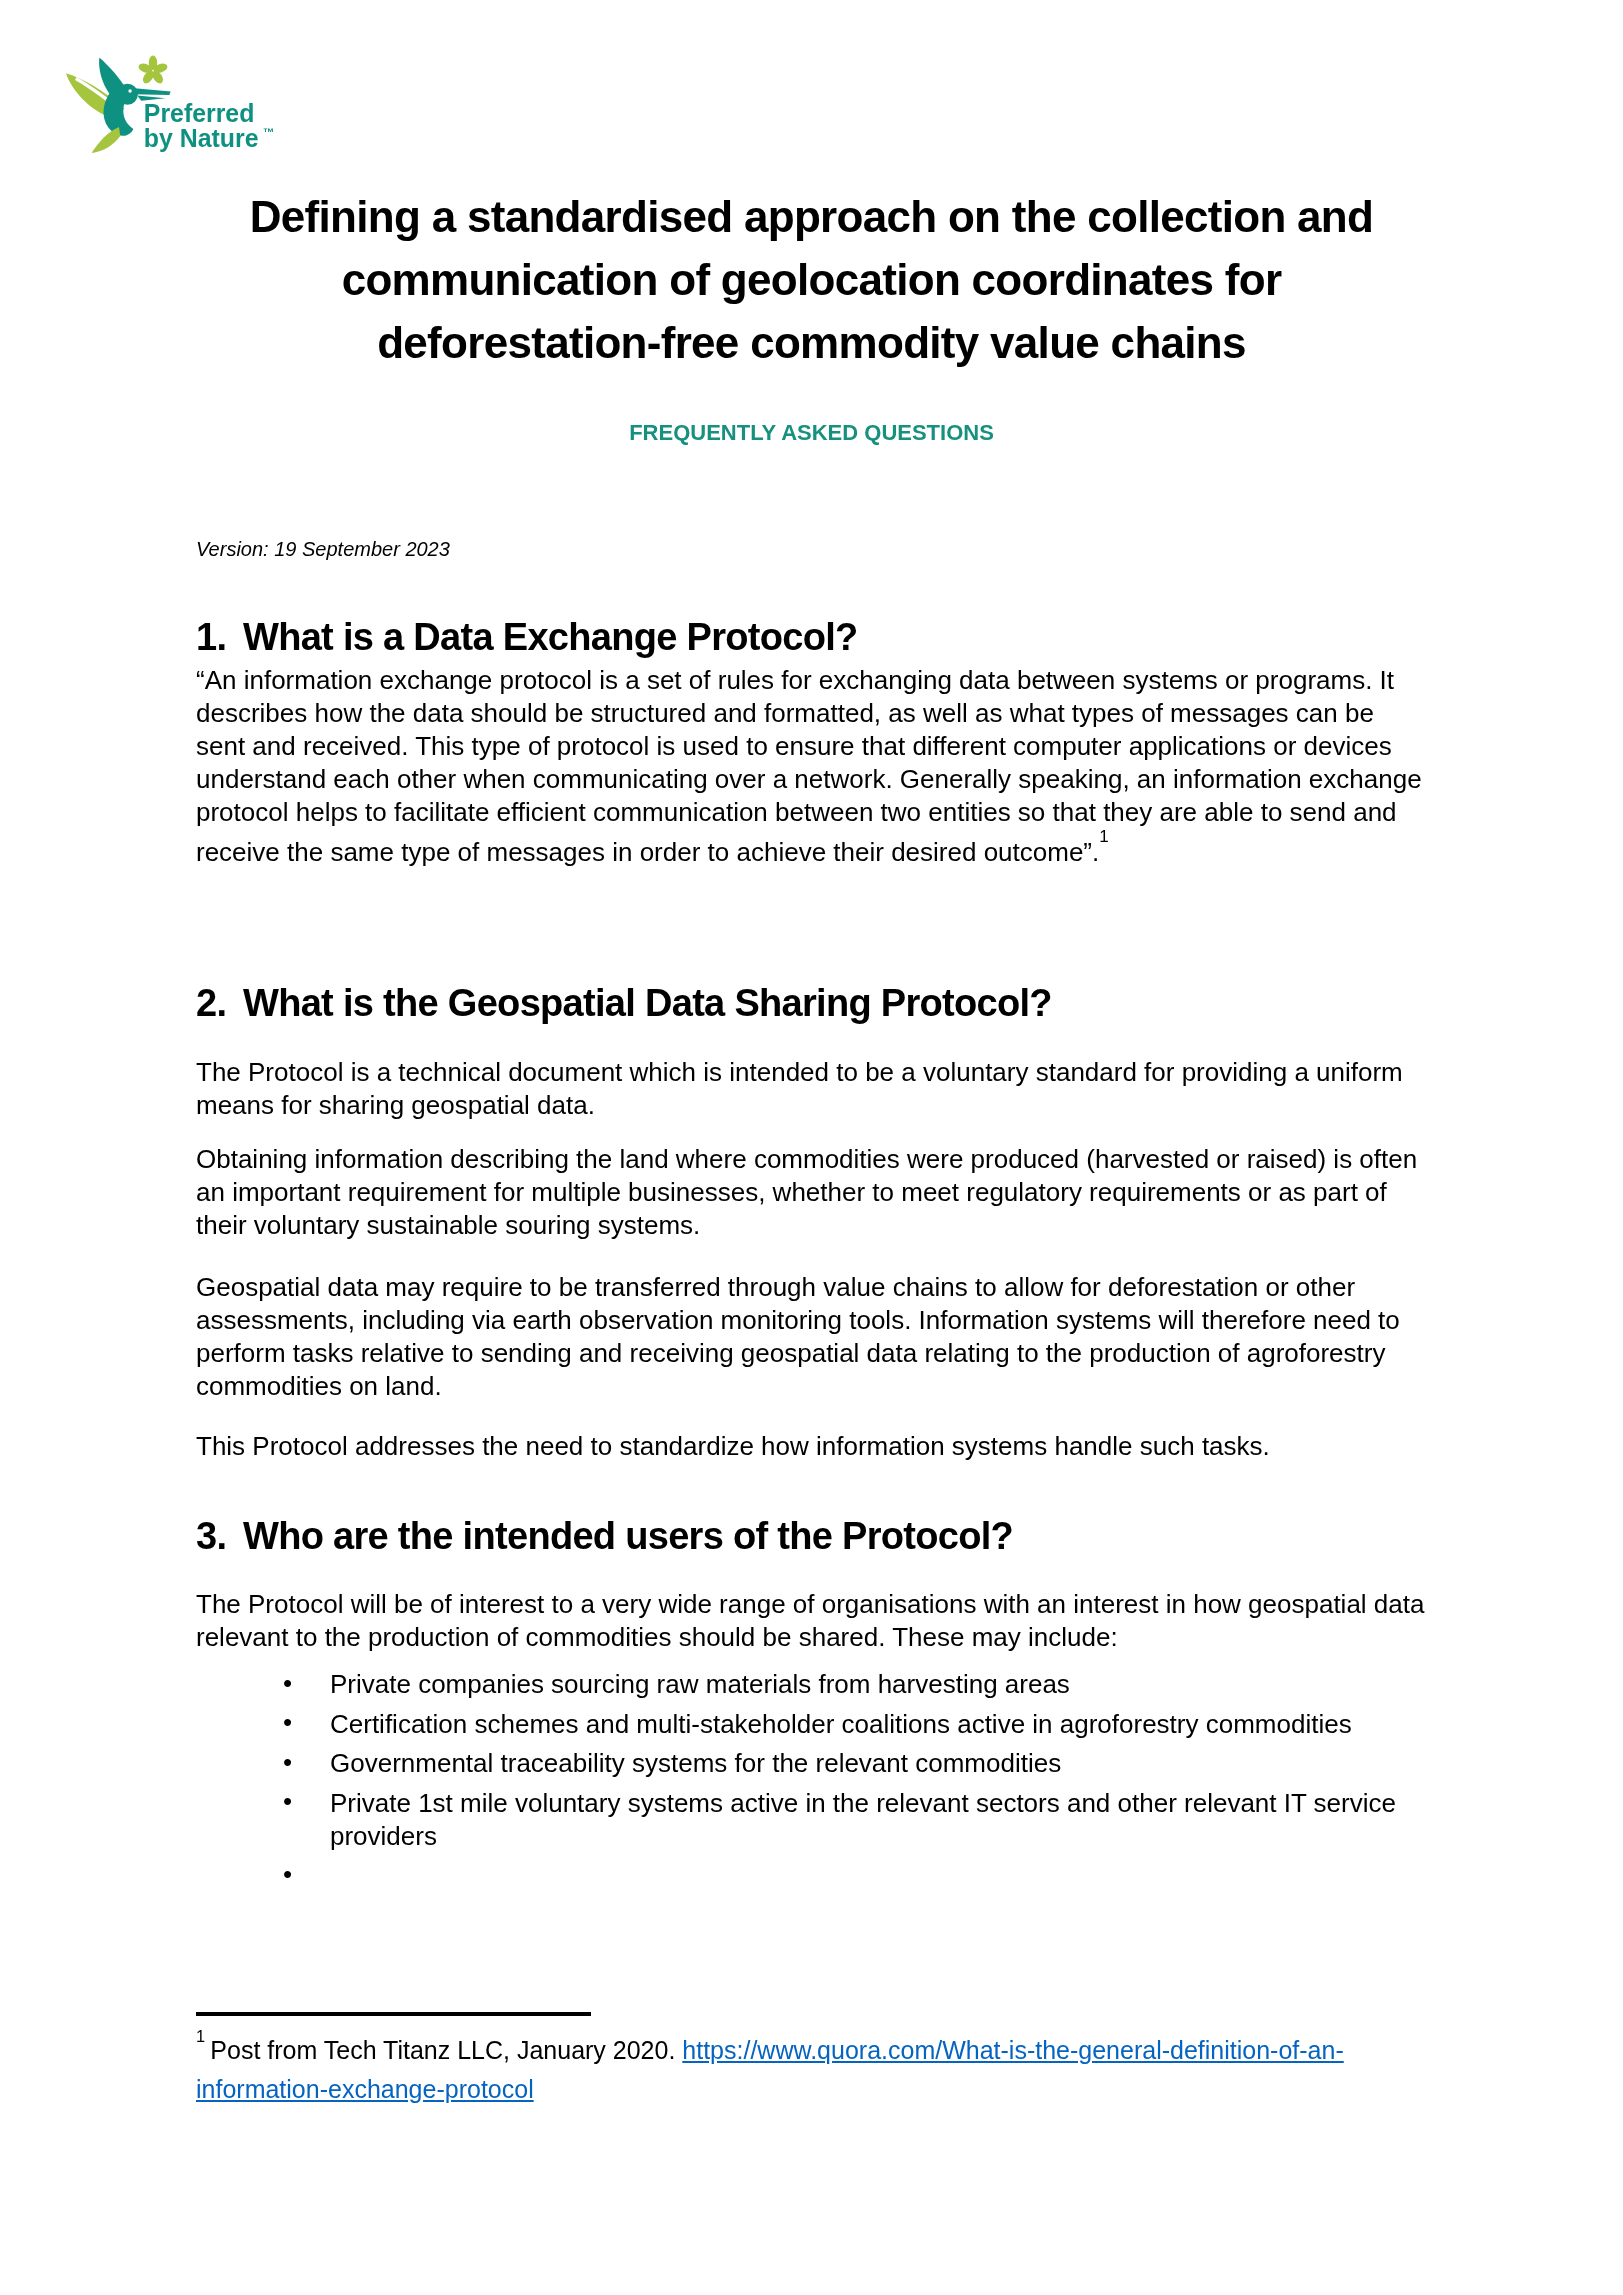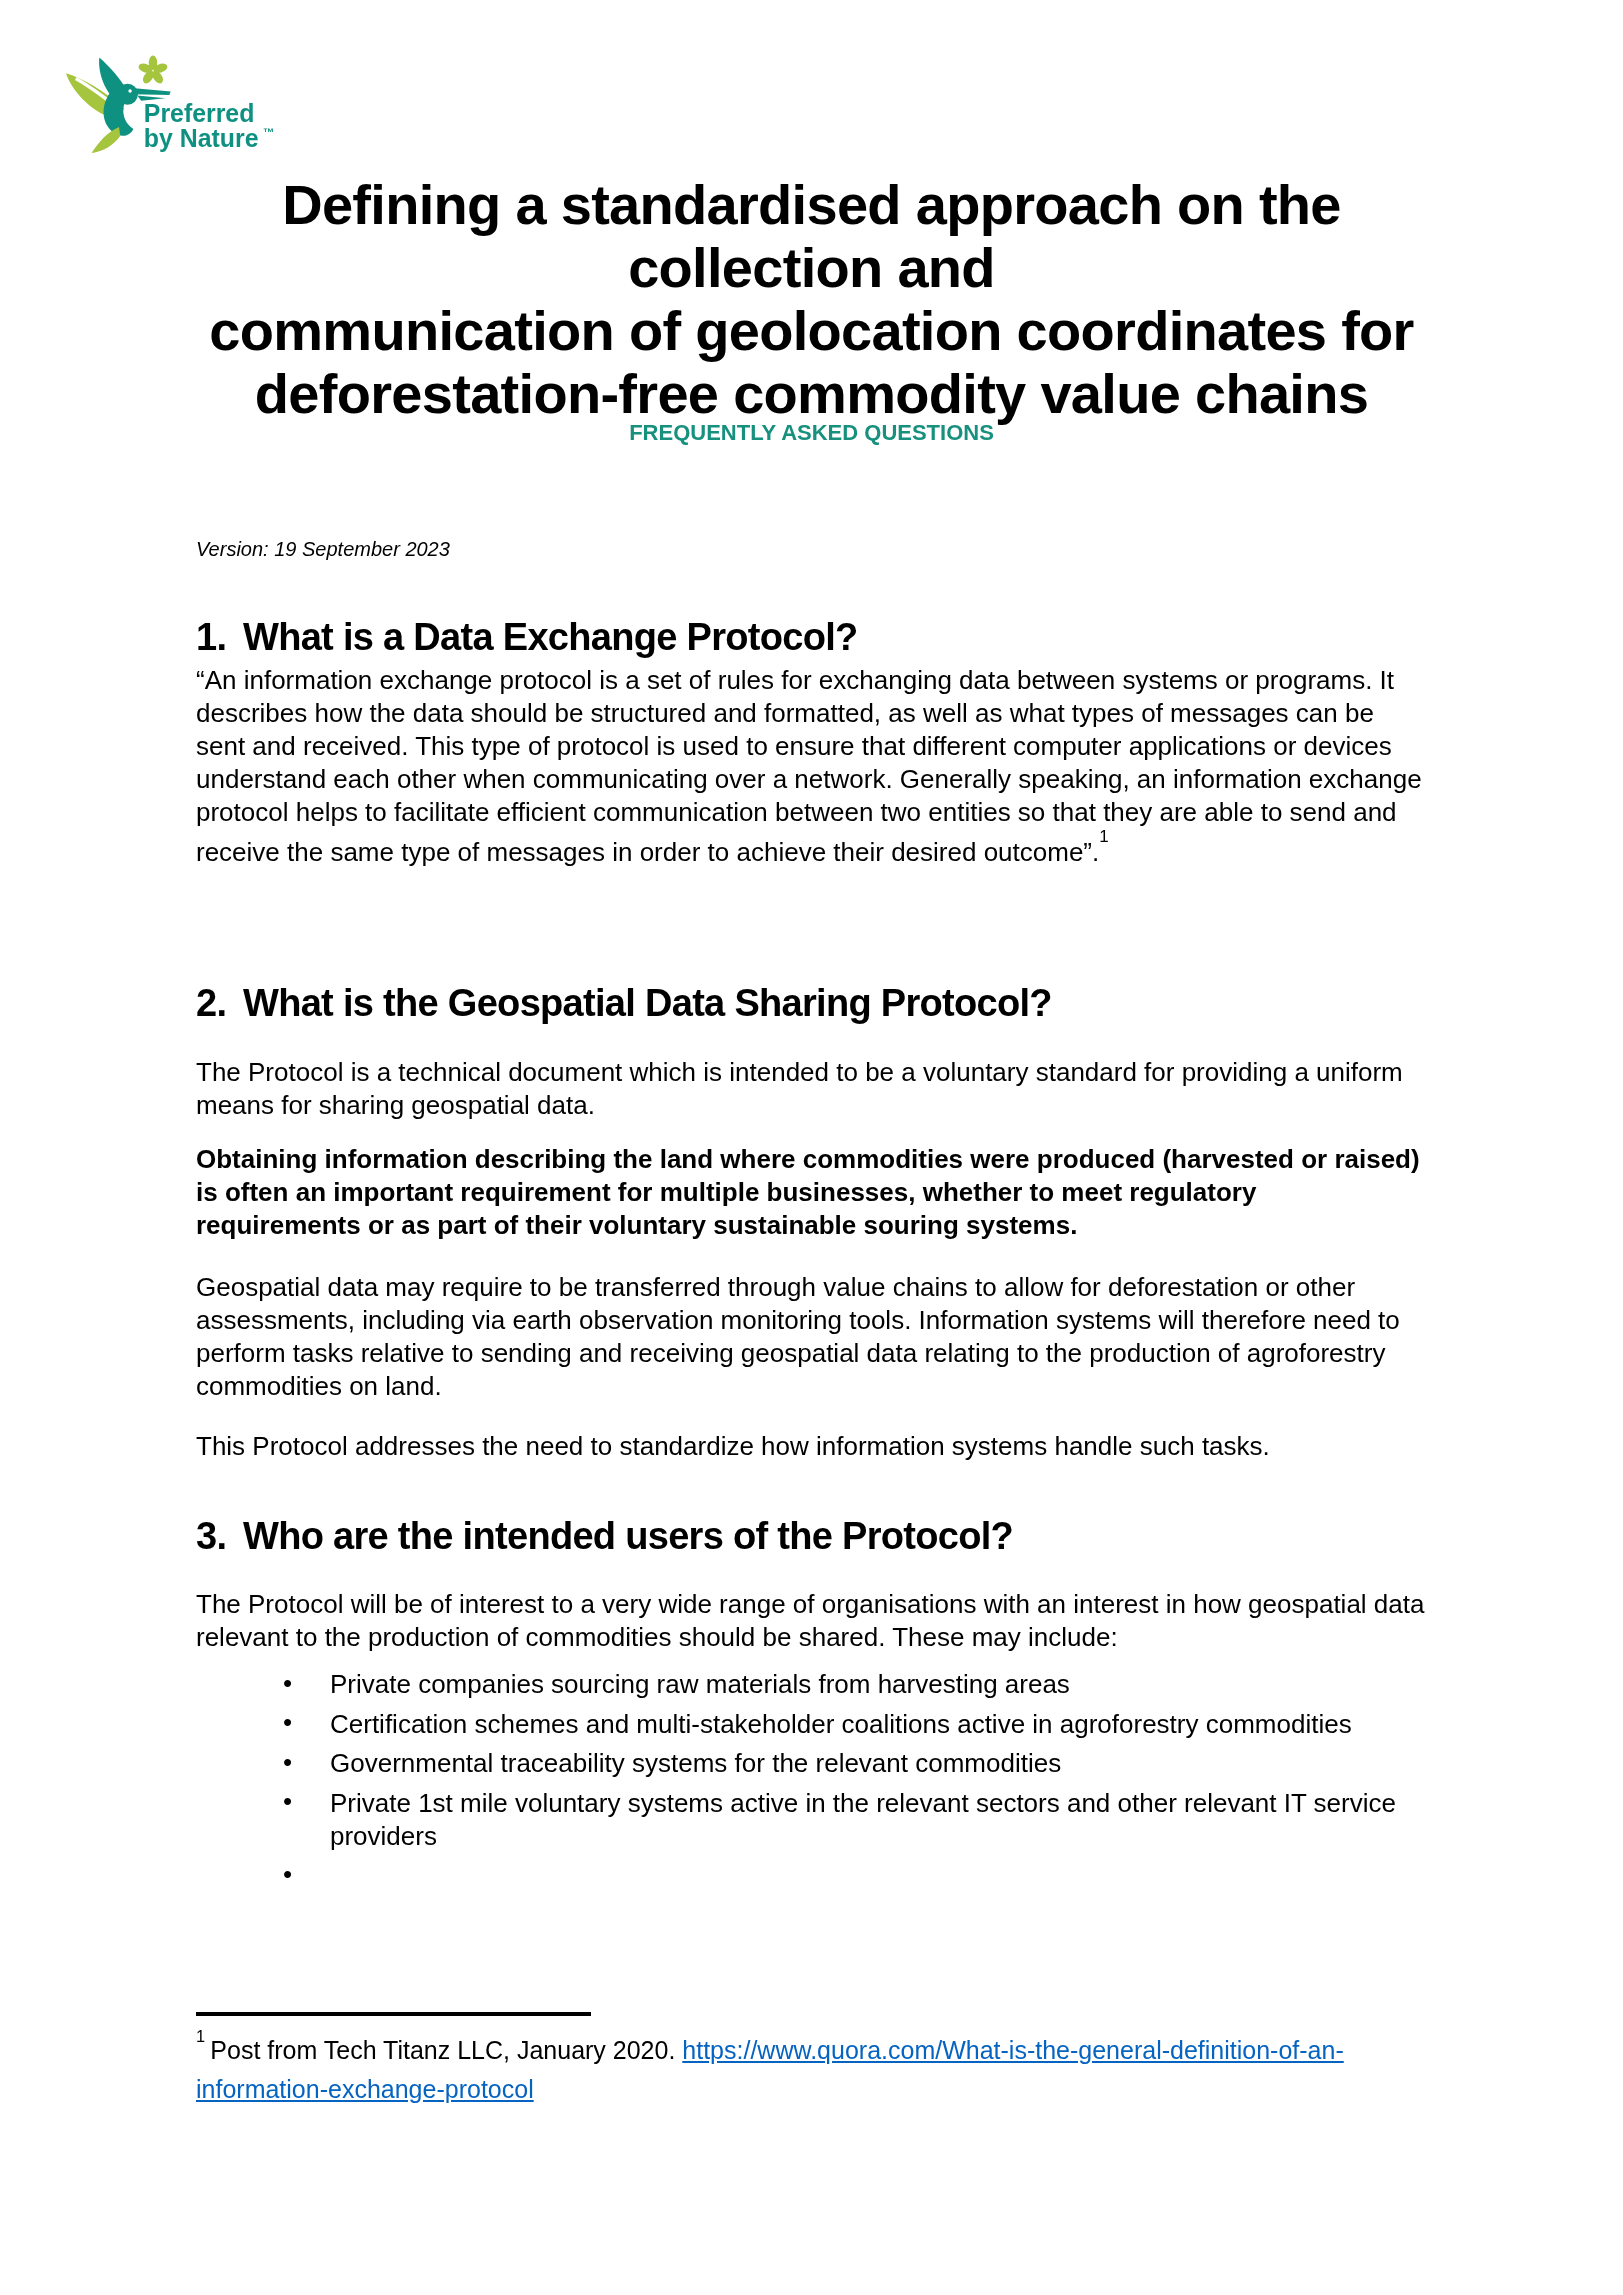--- a/index.html
+++ b/index.html
@@ -12,36 +12,36 @@
     color: #000000;
     font-family: "Liberation Sans", "DejaVu Sans", sans-serif;
     overflow: hidden;
   }
   .abs { position: absolute; left: 196px; width: 1231px; }
 
   
   .logo { position: absolute; left: 64px; top: 43px; width: 229px; height: 126px; }
 
   
-  .title { top: 173px; text-align: center; font-size: 56px; font-weight: 700; line-height: 63px; letter-spacing: -0.7px; }
+  .title { top: 185px; text-align: center; font-size: 44px; font-weight: 700; line-height: 63px; letter-spacing: -0.7px; }
 
   .subtitle { top: 420px; text-align: center; font-size: 22px; font-weight: 700; color: #17917E; letter-spacing: 0px; }
 
   .version { top: 538px; font-size: 20px; font-style: italic; }
 
   .heading { display: flex; font-size: 38px; font-weight: 700; letter-spacing: -0.7px; }
   .heading .num { flex: none; width: 47px; }
   .h1 { top: 616px; }
   .h2 { top: 982px; }
   .h3 { top: 1515px; }
 
   .para { font-size: 26px; line-height: 33px; }
   .p1  { top: 664px; }
   .p2a { top: 1056px; }
-  .p2b { top: 1143px; font-weight: bold; }
+  .p2b { top: 1143px; }
   .p2c { top: 1271px; }
   .p2d { top: 1430px; }
   .p3  { top: 1588px; }
 
   sup.fn-ref { font-size: 17px; position: relative; top: -9.2px; }
 
   ul.bullets { top: 1668px; list-style: none; padding-left: 134px; }
   ul.bullets li { position: relative; font-size: 26px; line-height: 33px; margin-bottom: 6.5px; }
   ul.bullets li .dot { position: absolute; left: -47px; top: -1.3px; font-size: 26px; }
 

